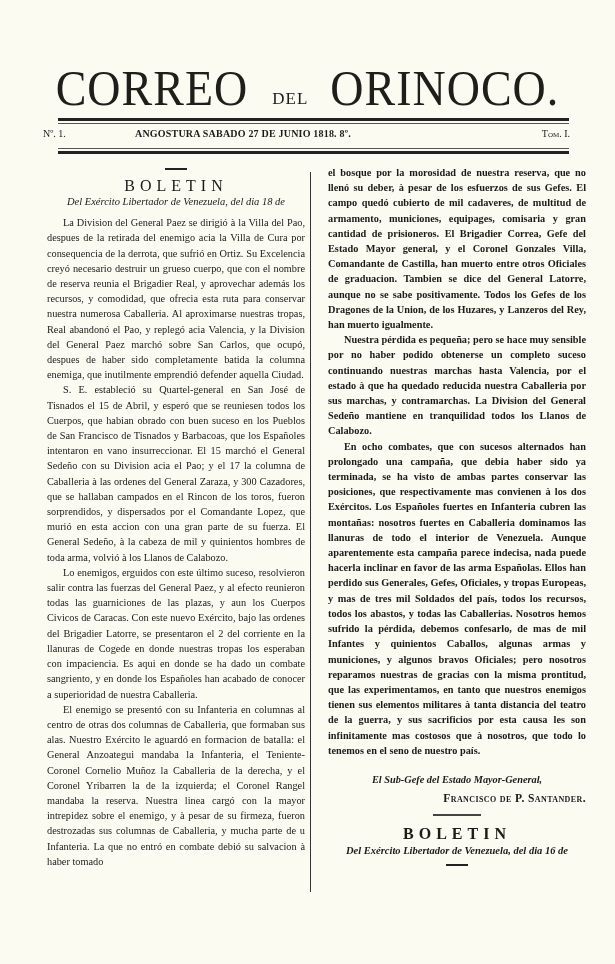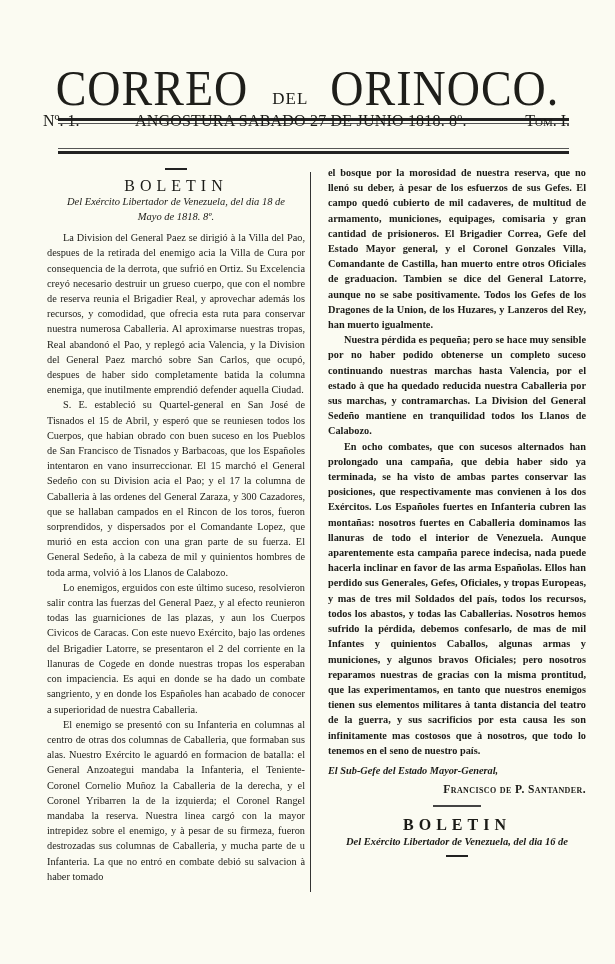--- a/index.html
+++ b/index.html
@@ -26,45 +26,45 @@
   }
   .rule {
     position: absolute; left: 58px; width: 511px; height: 0;
     border-top: 3px solid #222;
   }
   .rule-thin {
     position: absolute; left: 58px; width: 511px; height: 0;
     border-top: 1px solid #555;
   }
   .dateline {
-    position: absolute; left: 40px; top: 112px; width: 530px; height: 18px;
-    font-size: 16px;
+    position: absolute; left: 40px; top: 128px; width: 530px; height: 18px;
+    font-size: 10px;
   }
   .dateline .no { position: absolute; left: 3px; top: 0; }
-  .dateline .date { position: absolute; left: 95px; top: 0; letter-spacing: 0.2px; }
+  .dateline .date { position: absolute; left: 95px; top: 0; letter-spacing: 0.2px; font-weight: bold; }
   .dateline .tom { position: absolute; right: 0; top: 0; font-variant: small-caps; }
   .col {
     position: absolute; top: 165px;
     font-size: 10.3px; line-height: 15.2px;
     text-align: justify;
   }
   .col-left { left: 47px; width: 258px; }
   .col-right { left: 328px; width: 258px; font-weight: bold; }
   .divider {
     position: absolute; left: 310px; top: 172px; width: 0; height: 720px;
     border-left: 1px solid #333;
   }
   .section-title { text-align: center; font-size: 15px; margin: 5px 0 2px; letter-spacing: 0.3px; }
   .short-dash { width: 22px; margin: 3px auto 4px; border-top: 2px solid #222; }
   .med-dash { width: 48px; margin: 8px auto 10px; border-top: 2px solid #444; }
   .boletin { text-align: center; font-size: 16px; letter-spacing: 5px; margin: 8px 0 1px; }
   .subhead { text-align: center; font-style: italic; font-size: 10.5px; line-height: 15px; margin-bottom: 6px; }
   p { margin: 0; text-indent: 16px; }
   .place { text-indent: 26px; margin-top: 6px; }
-  .sig-title { font-style: italic; margin-top: 5px; }
+  .sig-title { text-align: center; font-style: italic; margin-top: 14px; }
   .sig-name { text-align: right; font-variant: small-caps; font-size: 11.5px; margin-top: 4px; letter-spacing: 0.4px; }
 </style>
 </head>
 <body>
 
 <div class="masthead">
   <span class="mast-big">CORREO</span><span class="mast-small">DEL</span><span class="mast-big">ORINOCO.</span>
 </div>
 
 <div class="rule" style="top:118px;"></div>
@@ -79,21 +79,20 @@
 <div class="rule-thin" style="top:148px;"></div>
 <div class="rule" style="top:151px;"></div>
 
 <div class="divider"></div>
 
 <div class="col col-left">
   <div class="short-dash"></div>
   <div class="boletin">BOLETIN</div>
   <div class="subhead">
     <div>Del Exército Libertador de Venezuela, del dia 18 de</div>
-    <div>Mayo de 1818. 8º.</div>
   </div>
   <p>La Division del General Paez se dirigió à la Villa del Pao, despues de la retirada del enemigo acia la Villa de Cura por consequencia de la derrota, que sufrió en Ortiz. Su Excelencia creyó necesario destruir un grueso cuerpo, que con el nombre de reserva reunia el Brigadier Real, y aprovechar además los recursos, y comodidad, que ofrecia esta ruta para conservar nuestra numerosa Caballeria. Al aproximarse nuestras tropas, Real abandonó el Pao, y replegó acia Valencia, y la Division del General Paez marchó sobre San Carlos, que ocupó, despues de haber sido completamente batida la columna enemiga, que inutilmente emprendió defender aquella Ciudad.</p>
   <p>S. E. estableció su Quartel-general en San José de Tisnados el 15 de Abril, y esperó que se reuniesen todos los Cuerpos, que habian obrado con buen suceso en los Pueblos de San Francisco de Tisnados y Barbacoas, que los Españoles intentaron en vano insurreccionar. El 15 marchó el General Sedeño con su Division acia el Pao; y el 17 la columna de Caballeria à las ordenes del General Zaraza, y 300 Cazadores, que se hallaban campados en el Rincon de los toros, fueron sorprendidos, y dispersados por el Comandante Lopez, que murió en esta accion con una gran parte de su fuerza. El General Sedeño, à la cabeza de mil y quinientos hombres de toda arma, volvió à los Llanos de Calabozo.</p>
   <p>Lo enemigos, erguidos con este último suceso, resolvieron salir contra las fuerzas del General Paez, y al efecto reunieron todas las guarniciones de las plazas, y aun los Cuerpos Civicos de Caracas. Con este nuevo Exército, bajo las ordenes del Brigadier Latorre, se presentaron el 2 del corriente en la llanuras de Cogede en donde nuestras tropas los esperaban con impaciencia. Es aqui en donde se ha dado un combate sangriento, y en donde los Españoles han acabado de conocer a superioridad de nuestra Caballeria.</p>
   <p>El enemigo se presentó con su Infanteria en columnas al centro de otras dos columnas de Caballeria, que formaban sus alas. Nuestro Exército le aguardó en formacion de batalla: el General Anzoategui mandaba la Infanteria, el Teniente-Coronel Cornelio Muñoz la Caballeria de la derecha, y el Coronel Yribarren la de la izquierda; el Coronel Rangel mandaba la reserva. Nuestra linea cargó con la mayor intrepidez sobre el enemigo, y à pesar de su firmeza, fueron destrozadas sus columnas de Caballeria, y mucha parte de u Infanteria. La que no entró en combate debió su salvacion à haber tomado</p>
 </div>
 
 <div class="col col-right">
   <p style="text-indent:0">el bosque por la morosidad de nuestra reserva, que no llenó su deber, à pesar de los esfuerzos de sus Gefes. El campo quedó cubierto de mil cadaveres, de multitud de armamento, municiones, equipages, comisaria y gran cantidad de prisioneros. El Brigadier Correa, Gefe del Estado Mayor general, y el Coronel Gonzales Villa, Comandante de Castilla, han muerto entre otros Oficiales de graduacion. Tambien se dice del General Latorre, aunque no se sabe positivamente. Todos los Gefes de los Dragones de la Union, de los Huzares, y Lanzeros del Rey, han muerto igualmente.</p>
   <p>Nuestra pérdida es pequeña; pero se hace muy sensible por no haber podido obtenerse un completo suceso continuando nuestras marchas hasta Valencia, por el estado à que ha quedado reducida nuestra Caballeria por sus marchas, y contramarchas. La Division del General Sedeño mantiene en tranquilidad todos los Llanos de Calabozo.</p>

